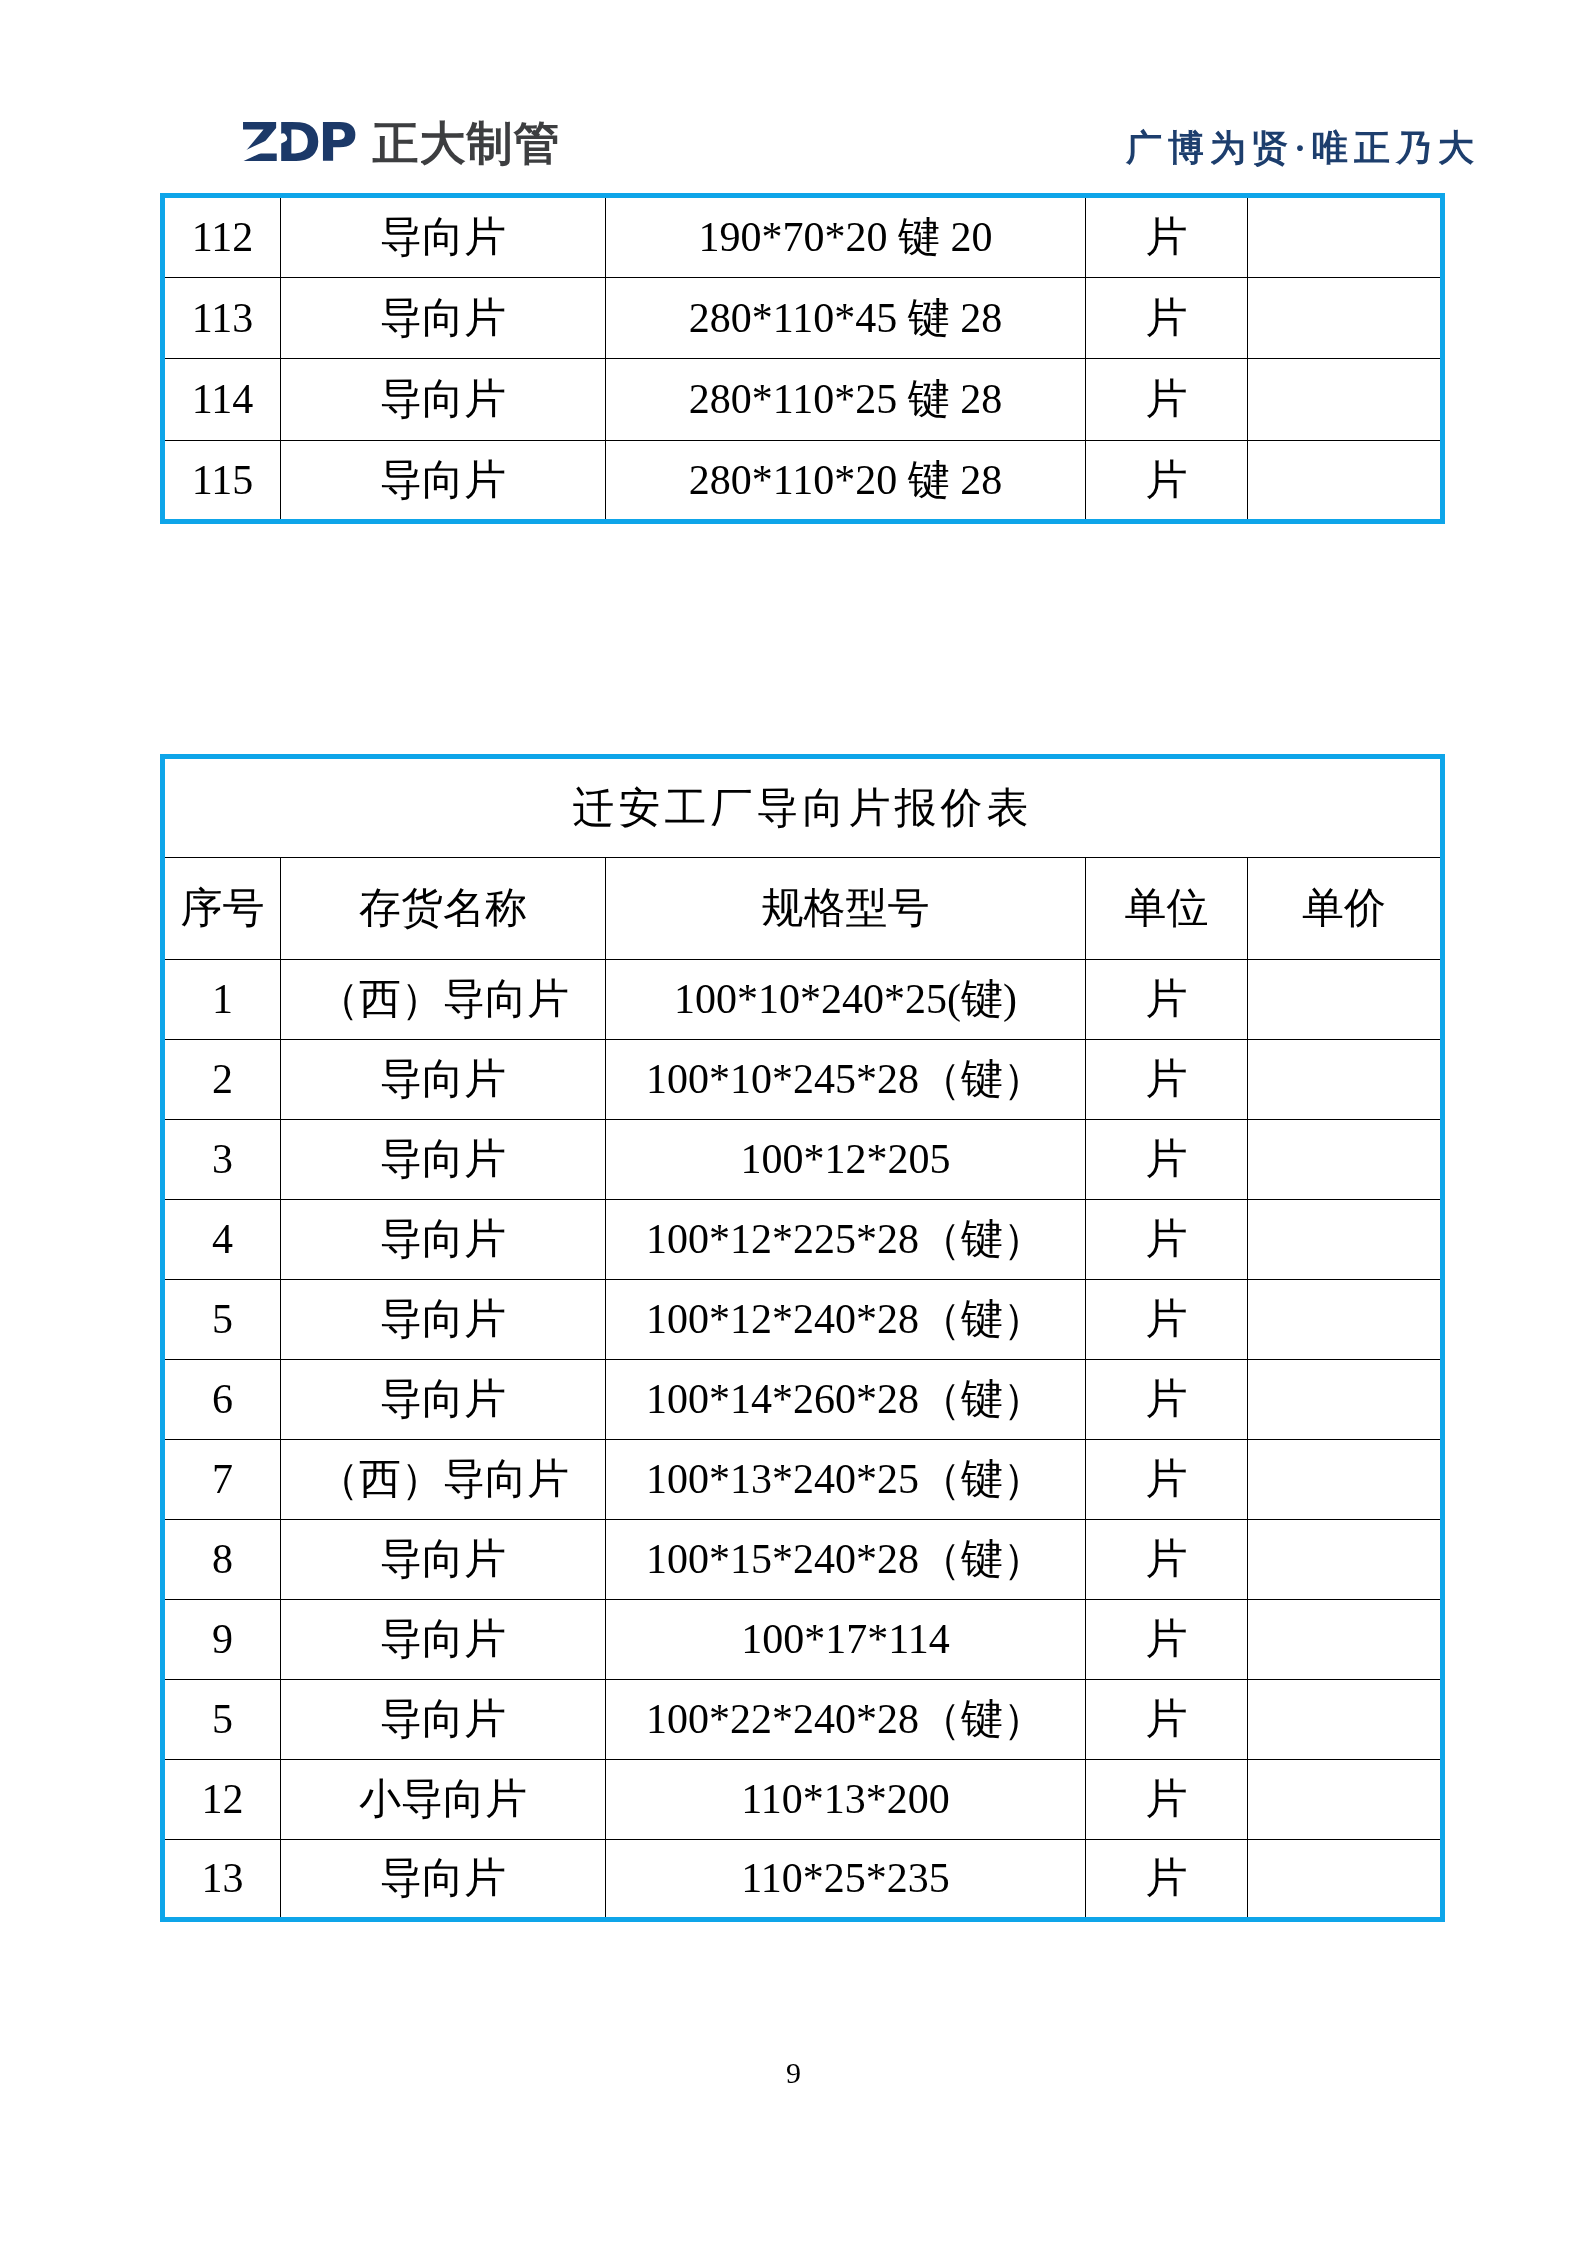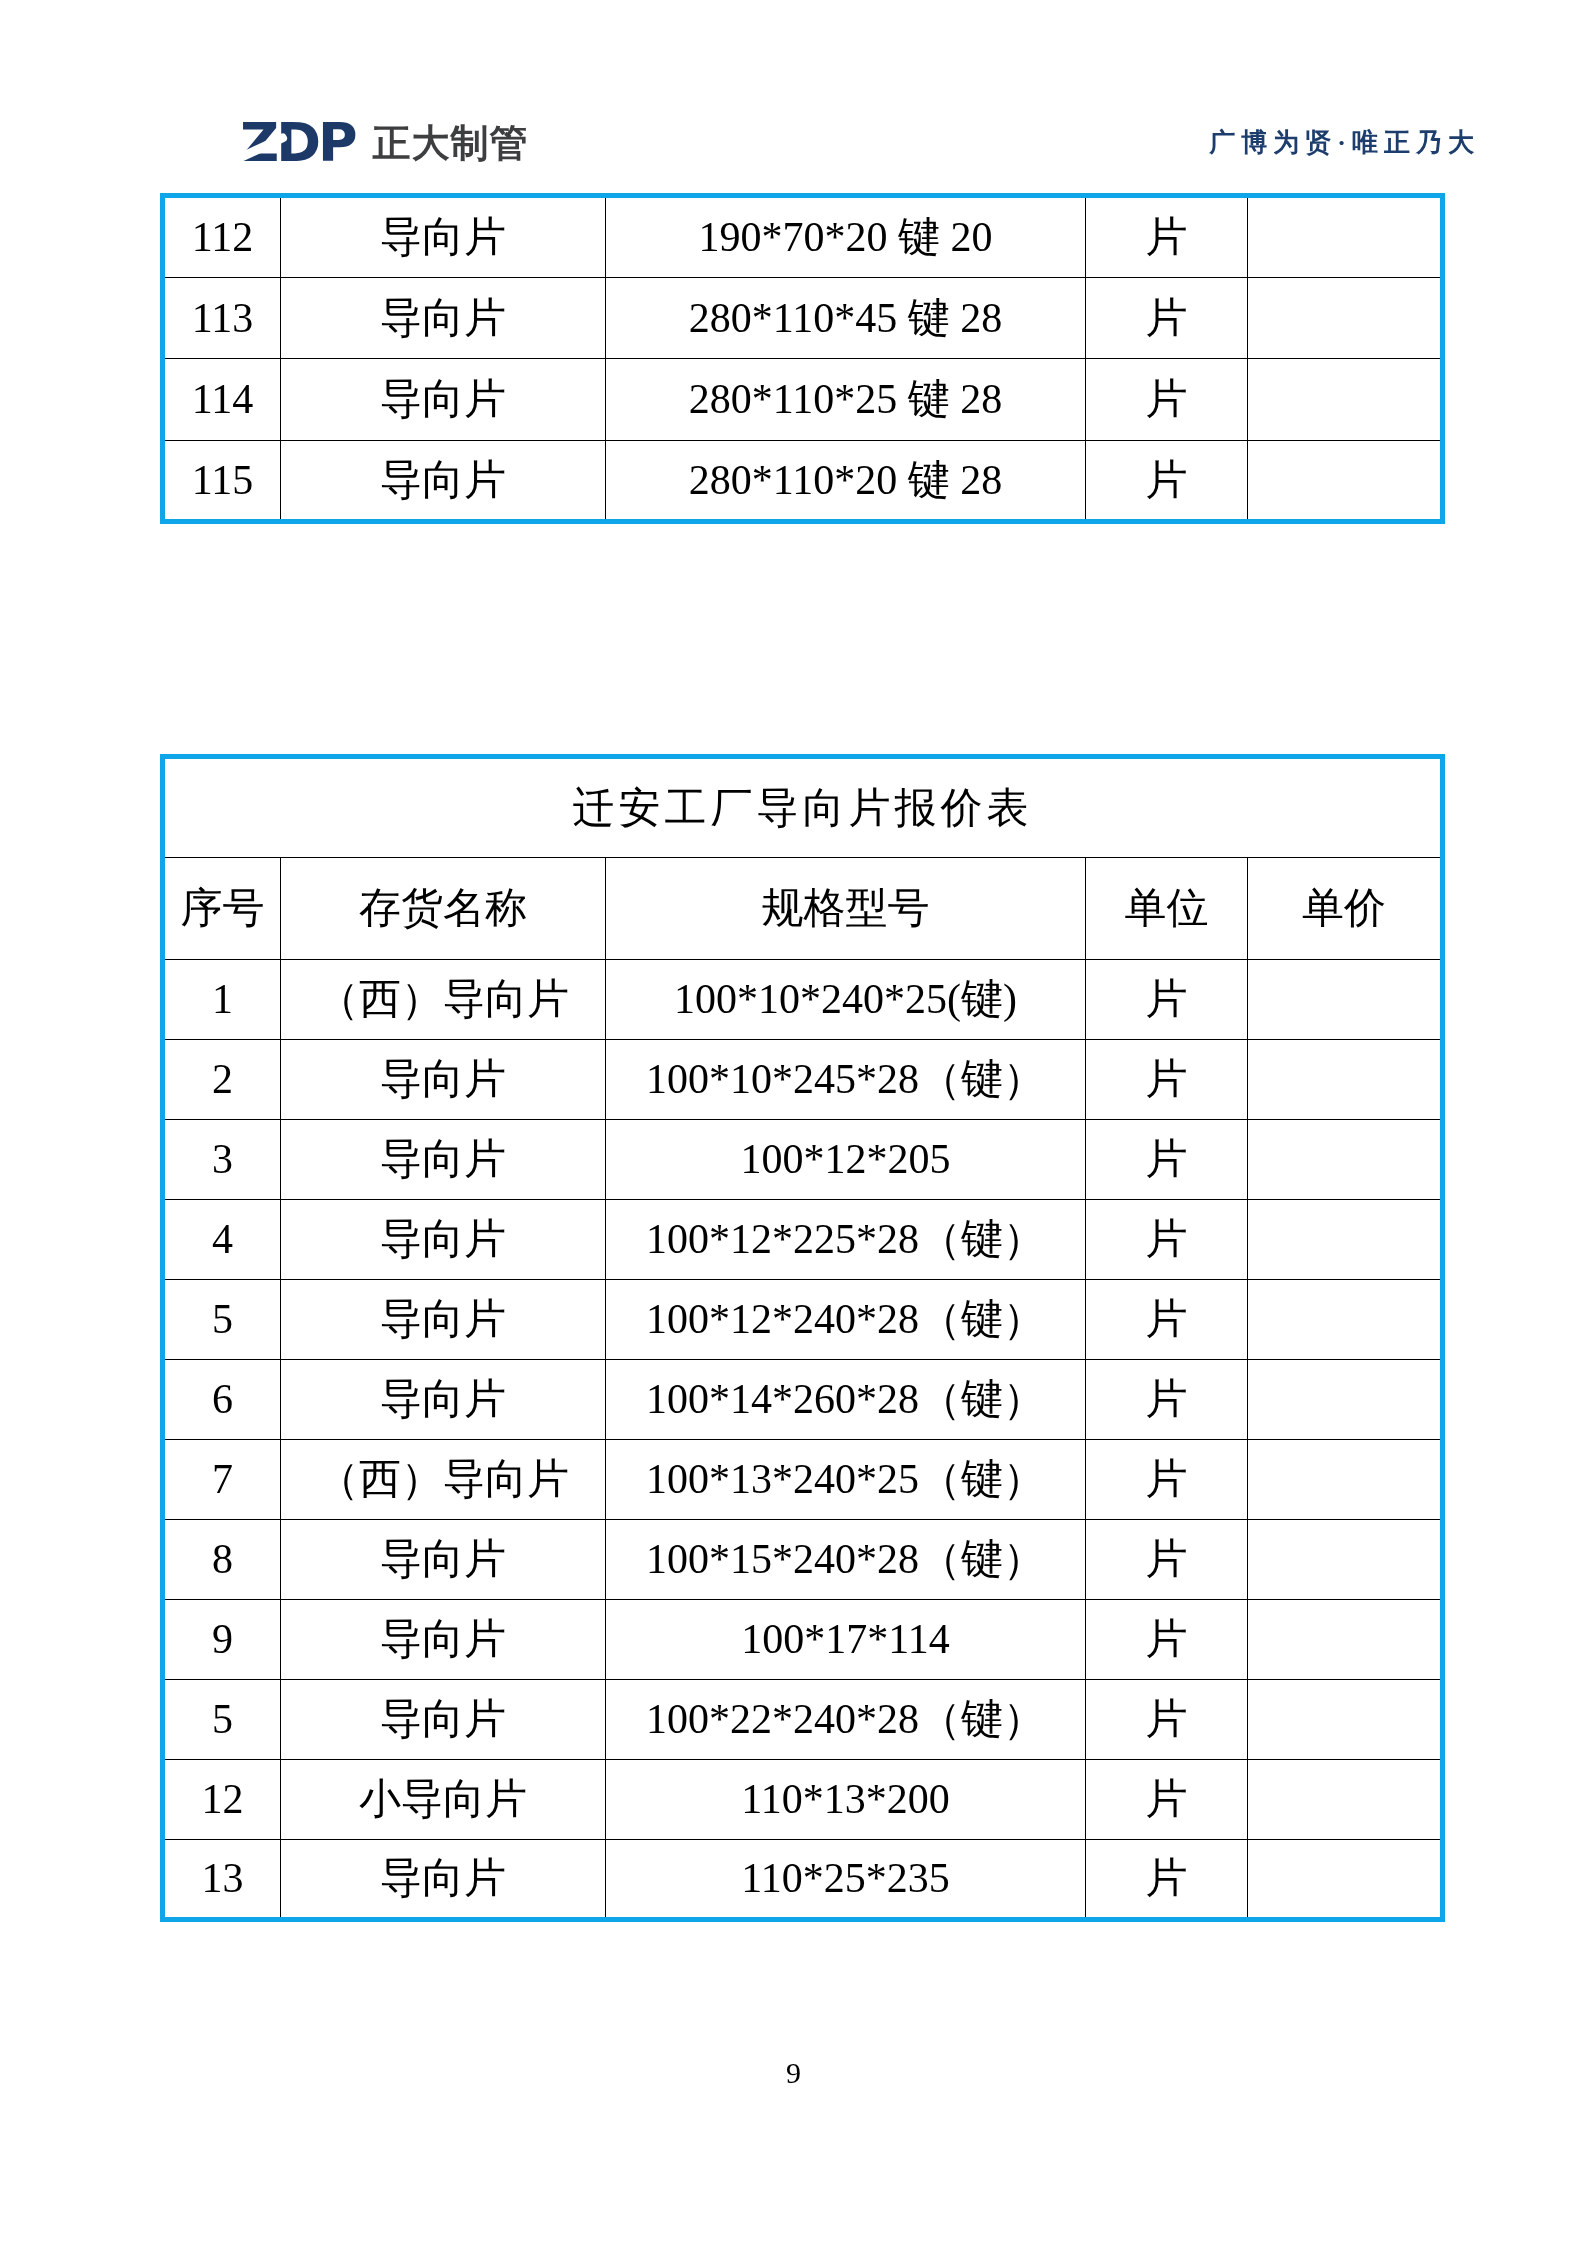--- a/index.html
+++ b/index.html
@@ -13,24 +13,24 @@
   .zdp{
     position:relative;font-family:"DejaVu Sans","Liberation Sans",sans-serif;
     font-weight:bold;font-size:54px;line-height:1;color:#1c3968;letter-spacing:-3px;
   }
   .zdp .swoosh{
     position:absolute;left:-5px;top:27px;width:54px;height:9px;background:#ffffff;
     transform:rotate(-25deg);border-radius:4px;
   }
   .company{
     font-family:"DejaVu Sans","Liberation Sans",sans-serif;font-weight:bold;
-    font-size:38px;line-height:1;color:#3d3e40;letter-spacing:1px;
+    font-size:46px;line-height:1;color:#3d3e40;letter-spacing:1px;
   }
   .slogan{
-    position:absolute;right:107px;top:130px;font-size:26px;font-weight:bold;
+    position:absolute;right:107px;top:130px;font-size:36px;font-weight:bold;
     color:#1d3e6d;letter-spacing:6px;line-height:1;white-space:nowrap;
   }
   
   table.sheet{
     position:absolute;left:160px;width:1280px;table-layout:fixed;
     border-collapse:collapse;border:5px solid #0ea5e9;background:#fff;
   }
   #table1{top:193px;}
   #table2{top:754px;}
   .sheet td{

